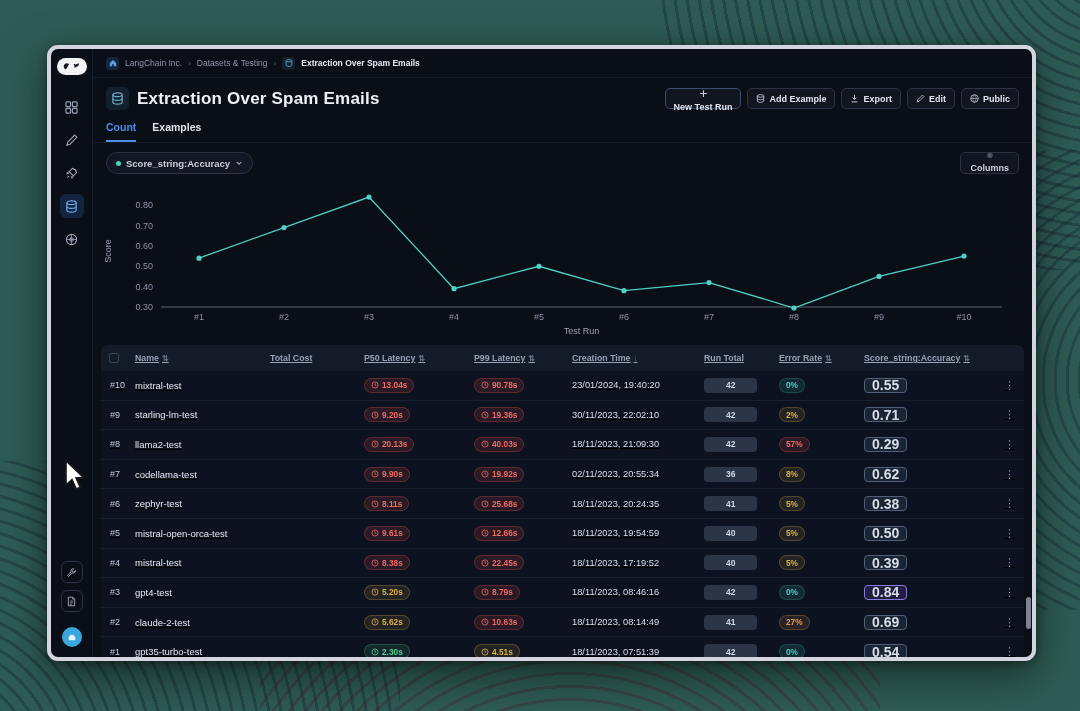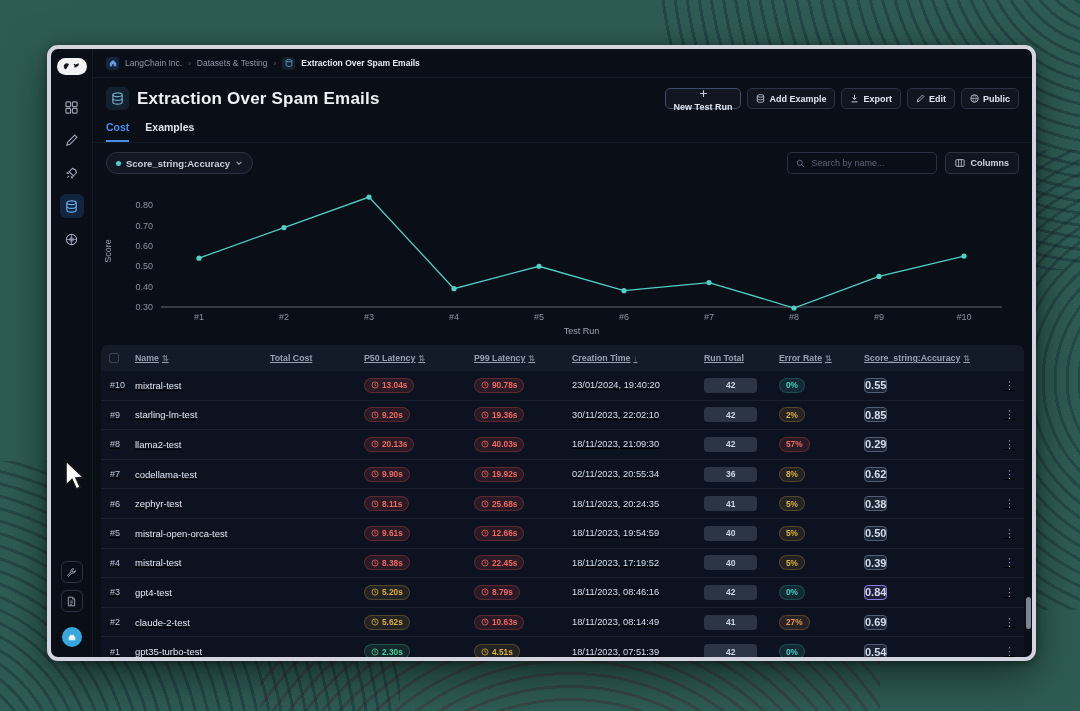--- a/index.html
+++ b/index.html
@@ -80,21 +80,21 @@
     font-size:9.5px; font-weight:bold; cursor:pointer; }
   .dot { width:5px; height:5px; border-radius:50%; background:#49d3c5; }
   #filter-right { display:flex; align-items:center; gap:8px; }
   #search-box { display:flex; align-items:center; gap:6px; width:150px; height:22px; padding:0 8px;
     border:1px solid #2a3342; border-radius:5px; color:#626c7d; }
   #search-box input { flex:1; min-width:0; background:transparent; border:none; outline:none;
     color:#c8d0dc; font-size:9px; font-family:"Liberation Sans",sans-serif; }
   #search-box input::placeholder { color:#5c6676; }
   #columns-btn { display:inline-flex; align-items:center; gap:5px; height:22px; padding:0 9px;
     background:#10151f; border:1px solid #2a3342; border-radius:5px; color:#cdd4e0;
-    font-size:9px; font-weight:bold; cursor:pointer; }
+    font-size:9px; font-weight:bold; cursor:pointer;flex-direction:column; }
 
   #chart-wrap { padding:2px 6px 0; }
   #chart text { font-family:"Liberation Sans",sans-serif; }
 
   
   #table { margin:4px 8px 0; flex:1; display:flex; flex-direction:column; overflow:hidden;
     border-radius:6px 6px 0 0; }
   .tgrid { display:grid; grid-template-columns:34px 135px 94px 110px 98px 132px 75px 85px 140px 1fr;
     align-items:center;text-decoration:underline; }
   #thead { background:#131a28; height:26px; flex:0 0 26px; border-radius:6px 6px 0 0;
@@ -109,22 +109,22 @@
   .c-name { color:#e2e7ef; }
   .badge { display:inline-flex; align-items:center; gap:3px; height:15px; padding:0 6px;
     border-radius:8px; font-size:8.3px; font-weight:bold; }
   .b-red    { color:#f06a62; background:rgba(229,83,75,.13); border:1px solid rgba(229,83,75,.28); }
   .b-yellow { color:#ddb03f; background:rgba(221,176,63,.11); border:1px solid rgba(221,176,63,.26); }
   .b-green  { color:#4fd695; background:rgba(79,214,149,.11); border:1px solid rgba(79,214,149,.26);align-items:center; }
   .b-teal   { color:#43d3c6; background:rgba(67,211,198,.12); border:1px solid rgba(67,211,198,.2); }
   .b-orange { color:#e89a4a; background:rgba(232,154,74,.12); border:1px solid rgba(232,154,74,.26); }
   .run-badge { display:inline-flex; align-items:center; height:15px; padding:0 22px; border-radius:4px;
     background:#2b3546; color:#ccd5e2; font-size:8.5px; font-weight:bold; }
-  .score-badge { display:inline-flex; align-items:center; height:15px; padding:0 0; border-radius:4px;
-    background:#1b2432; border:1px solid #525f78; color:#d7deea; font-size:11px; font-weight:bold; }
+  .score-badge { display:inline-flex; align-items:center; height:15px; padding:0 7px; border-radius:4px;
+    background:#1b2432; border:1px solid #525f78; color:#d7deea; font-size:14px; font-weight:bold; }
   .score-badge.hl { border-color:#8a7be6; background:#221f3e; }
   .c-date { color:#d8dee8; font-size:9.3px; }
   .c-menu { text-align:right; padding-right:10px; color:#8b94a5; font-size:11px; }
 
   #scrollbar-thumb { position:absolute; right:1px; top:548px; width:5px; height:32px;
     background:#7c828f; border-radius:3px; }
 
   #cursor { position:absolute; left:62px; top:459px; width:26px; height:36px; z-index:50; }
 </style>
 </head>
@@ -270,40 +270,33 @@
                 <circle cx="6" cy="6" r="5" fill="none" stroke="currentColor" stroke-width="1.1"></circle>
                 <path d="M1 6h10M6 1C3.3 3.8 3.3 8.2 6 11M6 1c2.7 2.8 2.7 7.2 0 10" fill="none" stroke="currentColor" stroke-width=".8"></path>
               </svg>
             </span>
             <span>Public</span>
           </button>
         </div>
     </div>
 
     <div id="tabs">
-        <div class="tab active">Cost</div>
+        <div class="tab active">Count</div>
         <div class="tab">Examples</div>
       </div>
 
     <div id="filter-row">
       <div id="metric-chip">
         <span class="dot"></span>
         <span>Score_string:Accuracy</span>
         <svg width="8" height="8" viewBox="0 0 10 10">
             <path d="M2 3.5l3 3 3-3" fill="none" stroke="#9aa3b3" stroke-width="1.4"></path>
           </svg>
       </div>
       <div id="filter-right">
-        <div id="search-box">
-          <svg width="9" height="9" viewBox="0 0 12 12">
-              <circle cx="5" cy="5" r="3.4" fill="none" stroke="currentColor" stroke-width="1.3"></circle>
-              <path d="M7.7 7.7L11 11" stroke="currentColor" stroke-width="1.3"></path>
-            </svg>
-          <input type="text" placeholder="Search by name..." style="">
-        </div>
         <div id="columns-btn">
           <svg width="10" height="10" viewBox="0 0 12 12">
               <rect x="1" y="2" width="10" height="8" rx="1" fill="none" stroke="currentColor" stroke-width="1"></rect>
               <path d="M4.3 2v8M7.6 2v8" stroke="currentColor" stroke-width=".9"></path>
             </svg>
           <span>Columns</span>
         </div>
       </div>
     </div>
 
@@ -414,21 +407,21 @@
                 </span>9.20s</span></div>
             <div class="cell"><span class="badge b-red"><span style="display:inline-flex">
                   <svg width="8" height="8" viewBox="0 0 12 12">
                     <circle cx="6" cy="6" r="4.6" fill="none" stroke="currentColor" stroke-width="1.2"></circle>
                     <path d="M6 3.4V6l1.9 1.2" fill="none" stroke="currentColor" stroke-width="1.2"></path>
                   </svg>
                 </span>19.36s</span></div>
             <div class="cell c-date">30/11/2023, 22:02:10</div>
             <div class="cell"><span class="run-badge">42</span></div>
             <div class="cell"><span class="badge b-yellow">2%</span></div>
-            <div class="cell"><span class="score-badge">0.85</span></div>
+            <div class="cell"><span class="score-badge">0.71</span></div>
             <div class="cell c-menu">⋮</div>
           </div>
           <div class="row tgrid">
             <div class="cell c-idx">#8</div>
             <div class="cell c-name">llama2-test</div>
             <div class="cell"></div>
             <div class="cell"><span class="badge b-red"><span style="display:inline-flex">
                   <svg width="8" height="8" viewBox="0 0 12 12">
                     <circle cx="6" cy="6" r="4.6" fill="none" stroke="currentColor" stroke-width="1.2"></circle>
                     <path d="M6 3.4V6l1.9 1.2" fill="none" stroke="currentColor" stroke-width="1.2"></path>

